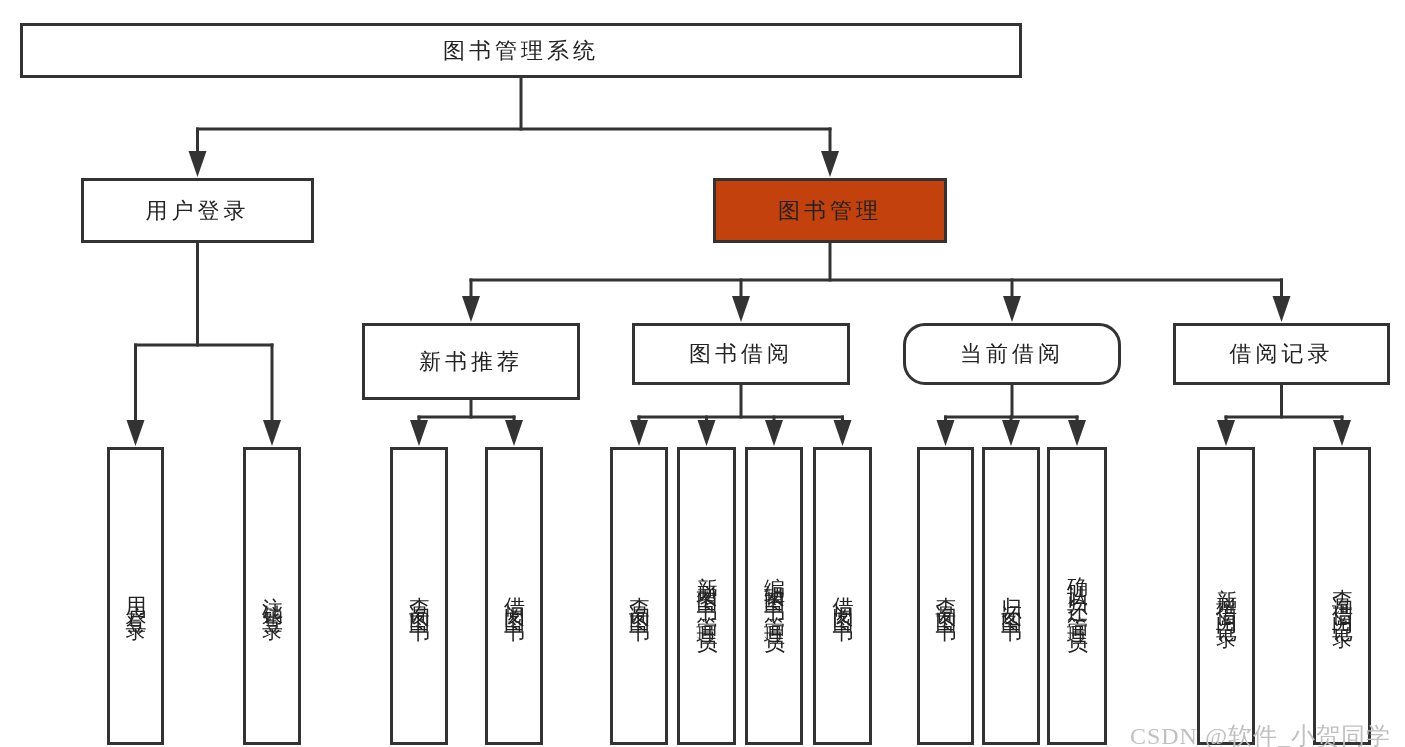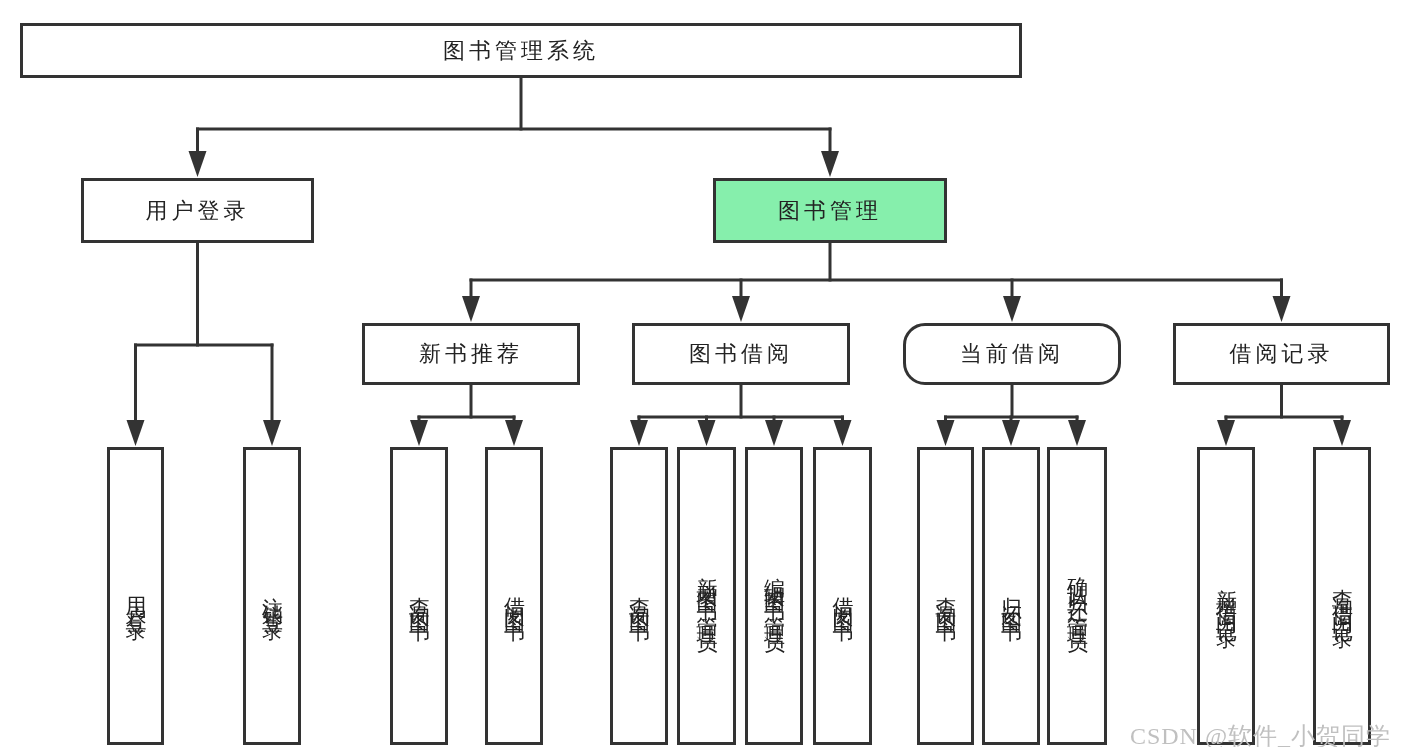--- a/index.html
+++ b/index.html
@@ -104,22 +104,22 @@
       <line x1="1281.5" y1="375" x2="1281.5" y2="407" stroke="#333333" stroke-width="3" stroke-linecap="square"></line>
       <line x1="1226" y1="407" x2="1342" y2="407" stroke="#333333" stroke-width="3" stroke-linecap="square"></line>
       <line x1="1226" y1="407" x2="1226" y2="417" stroke="#333333" stroke-width="3" stroke-linecap="square"></line>
       <polygon points="1217,410 1235,410 1226,436" fill="#333333"></polygon>
       <line x1="1342" y1="407" x2="1342" y2="417" stroke="#333333" stroke-width="3" stroke-linecap="square"></line>
       <polygon points="1333,410 1351,410 1342,436" fill="#333333"></polygon>
     </svg>
   <div id="nodes">
       <div class="node horizontal" style="left: 20px; top: 13px; width: 1002px; height: 55px; border-color: rgb(51, 51, 51); background: rgb(255, 255, 255); color: rgb(34, 34, 34);">图书管理系统</div>
       <div class="node horizontal" style="left: 81px; top: 168px; width: 233px; height: 65px; border-color: rgb(51, 51, 51); background: rgb(255, 255, 255); color: rgb(34, 34, 34);">用户登录</div>
-      <div class="node horizontal" style="left: 713px; top: 168px; width: 234px; height: 65px; border-color: rgb(51, 51, 51); background: #86efac; color: rgb(34, 34, 34);">图书管理</div>
-      <div class="node horizontal" style="left: 362px; top: 313px; width: 218px; height: 62px; border-color: rgb(51, 51, 51); background: rgb(255, 255, 255); color: rgb(34, 34, 34);">新书推荐</div>
+      <div class="node horizontal" style="left: 713px; top: 168px; width: 234px; height: 65px; border-color: rgb(51, 51, 51); background: #c2410c; color: rgb(34, 34, 34);">图书管理</div>
+      <div class="node horizontal" style="left: 362px; top: 313px; width: 218px; height: 77px; border-color: rgb(51, 51, 51); background: rgb(255, 255, 255); color: rgb(34, 34, 34);">新书推荐</div>
       <div class="node horizontal" style="left: 632px; top: 313px; width: 218px; height: 62px; border-color: rgb(51, 51, 51); background: rgb(255, 255, 255); color: rgb(34, 34, 34); text-align: center;">图书借阅</div>
       <div class="node horizontal" style="left: 903px; top: 313px; width: 218px; height: 62px; border-color: rgb(51, 51, 51); background: rgb(255, 255, 255); color: rgb(34, 34, 34); border-radius: 22px;">当前借阅</div>
       <div class="node horizontal" style="left: 1173px; top: 313px; width: 217px; height: 62px; border-color: rgb(51, 51, 51); background: rgb(255, 255, 255); color: rgb(34, 34, 34);">借阅记录</div>
       <div class="node vertical" style="left: 107px; top: 437px; width: 57px; height: 298px; border-color: rgb(51, 51, 51); background: rgb(255, 255, 255); color: rgb(34, 34, 34);">用户登录</div>
       <div class="node vertical" style="left: 243px; top: 437px; width: 58px; height: 298px; border-color: rgb(51, 51, 51); background: rgb(255, 255, 255); color: rgb(34, 34, 34);">注销登录</div>
       <div class="node vertical" style="left: 390px; top: 437px; width: 58px; height: 298px; border-color: rgb(51, 51, 51); background: rgb(255, 255, 255); color: rgb(34, 34, 34);">查询图书</div>
       <div class="node vertical" style="left: 485px; top: 437px; width: 58px; height: 298px; border-color: rgb(51, 51, 51); background: rgb(255, 255, 255); color: rgb(34, 34, 34);">借阅图书</div>
       <div class="node vertical" style="left: 610px; top: 437px; width: 58px; height: 298px; border-color: rgb(51, 51, 51); background: rgb(255, 255, 255); color: rgb(34, 34, 34);">查询图书</div>
       <div class="node vertical" style="left: 677px; top: 437px; width: 59px; height: 298px; border-color: rgb(51, 51, 51); background: rgb(255, 255, 255); color: rgb(34, 34, 34);">新增图书（管理员）</div>
       <div class="node vertical" style="left: 745px; top: 437px; width: 58px; height: 298px; border-color: rgb(51, 51, 51); background: rgb(255, 255, 255); color: rgb(34, 34, 34);">编辑图书（管理员）</div>

